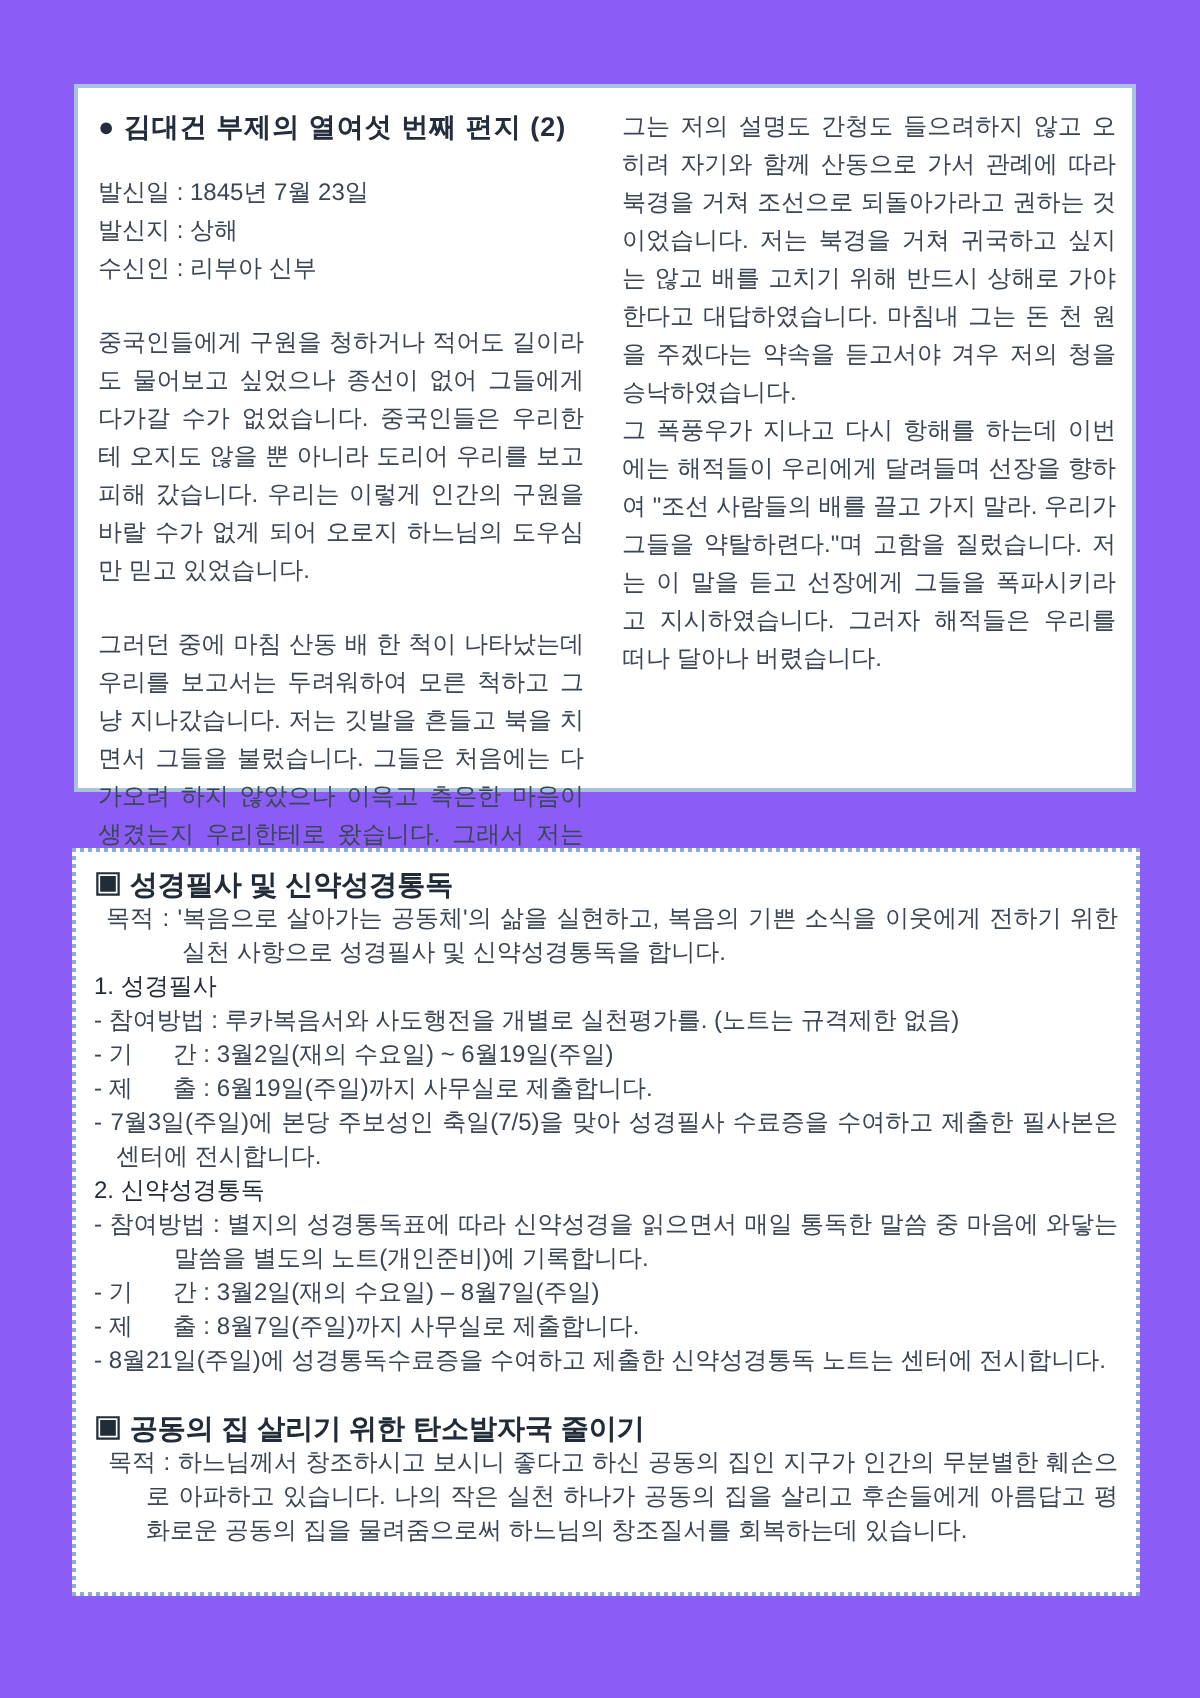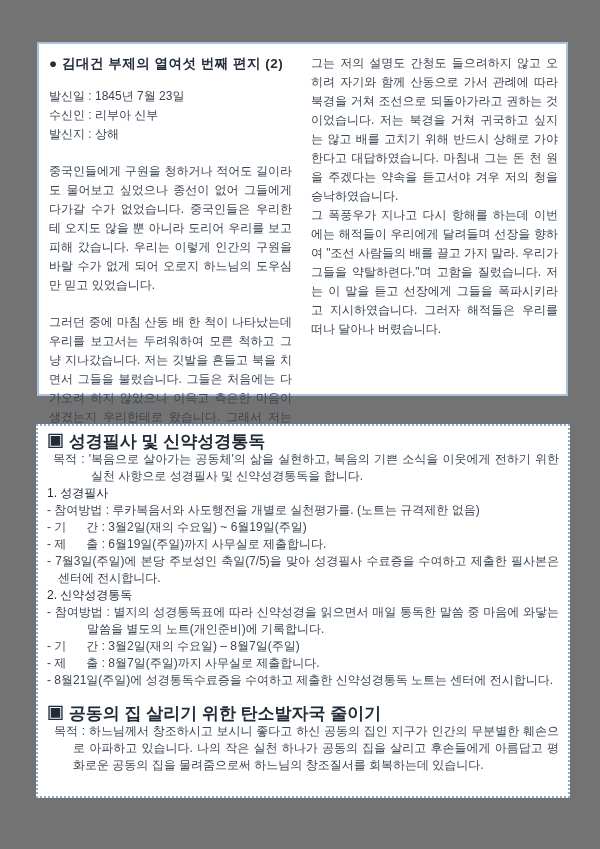--- a/index.html
+++ b/index.html
@@ -1,19 +1,19 @@
 <!DOCTYPE html>
 <html><head>
 <meta charset="utf-8">
 <style>
   html,body{margin:0;padding:0;background:#ffffff;}
   .page{
     position:relative;
     width:600px;height:849px;
-    background:#737373;
+    background:#8b5cf6;
     font-family:"Liberation Sans", sans-serif;
     color:#3b4654;
     overflow:hidden;
   }
   
   .letter-box{
     position:absolute;left:37px;top:42px;
     width:531px;height:354px;
     border:2px solid #a9c2e0;
     box-sizing:border-box;
@@ -44,21 +44,21 @@
     position:absolute;left:36px;top:424px;
     width:534px;height:374px;
     border:2px dotted #88afd7;
     box-sizing:border-box;
     background:#ffffff;
     padding:7px 9px 6px 9px;
     font-size:12px;line-height:17px;
   }
   .sec-heading{
     font-weight:bold;color:#222c39;
-    font-size:17px;line-height:18px;
+    font-size:14px;line-height:18px;
     white-space:pre-wrap;
   }
   .purpose{
     text-align:justify;white-space:normal;
   }
   .purpose.p1{padding-left:44px;text-indent:-38px;}
   .purpose.p2{padding-left:26px;text-indent:-19px;}
   .sub-title{
     font-weight:normal;color:#222c39;margin-top:0;
   }
@@ -72,22 +72,22 @@
 </head>
 <body>
 
 <div class="page">
 
   <section class="letter-box">
     <div class="letter-col left">
       <h2 class="letter-title">● 김대건 부제의 열여섯 번째 편지 (2)</h2>
       <div class="letter-meta">
           <div class="meta-line">발신일 : 1845년 7월 23일</div>
+          <div class="meta-line">발신지 : 상해</div>
           <div class="meta-line">수신인 : 리부아 신부</div>
-          <div class="meta-line">발신지 : 상해</div>
         </div>
       <div>
           <div class="letter-par">중국인들에게 구원을 청하거나 적어도 길이라도 물어보고 싶었으나 종선이 없어 그들에게 다가갈 수가 없었습니다. 중국인들은 우리한테 오지도 않을 뿐 아니라 도리어 우리를 보고 피해 갔습니다. 우리는 이렇게 인간의 구원을 바랄 수가 없게 되어 오로지 하느님의 도우심만 믿고 있었습니다.</div>
           <div class="letter-par">그러던 중에 마침 산동 배 한 척이 나타났는데 우리를 보고서는 두려워하여 모른 척하고 그냥 지나갔습니다. 저는 깃발을 흔들고 북을 치면서 그들을 불렀습니다. 그들은 처음에는 다가오려 하지 않았으나 이윽고 측은한 마음이 생겼는지 우리한테로 왔습니다. 그래서 저는 그 배에 올라가 선장과 인사하고 나서 우리를 상해까지 인도해 달라고 청하였습니다. 그러나</div>
         </div>
     </div>
     <div class="letter-col right">
       <div>
           <div class="letter-par">그는 저의 설명도 간청도 들으려하지 않고 오히려 자기와 함께 산동으로 가서 관례에 따라 북경을 거쳐 조선으로 되돌아가라고 권하는 것이었습니다. 저는 북경을 거쳐 귀국하고 싶지는 않고 배를 고치기 위해 반드시 상해로 가야 한다고 대답하였습니다. 마침내 그는 돈 천 원을 주겠다는 약속을 듣고서야 겨우 저의 청을 승낙하였습니다.</div>
           <div class="letter-par flush">그 폭풍우가 지나고 다시 항해를 하는데 이번에는 해적들이 우리에게 달려들며 선장을 향하여 "조선 사람들의 배를 끌고 가지 말라. 우리가 그들을 약탈하련다."며 고함을 질렀습니다. 저는 이 말을 듣고 선장에게 그들을 폭파시키라고 지시하였습니다. 그러자 해적들은 우리를 떠나 달아나 버렸습니다.</div>

